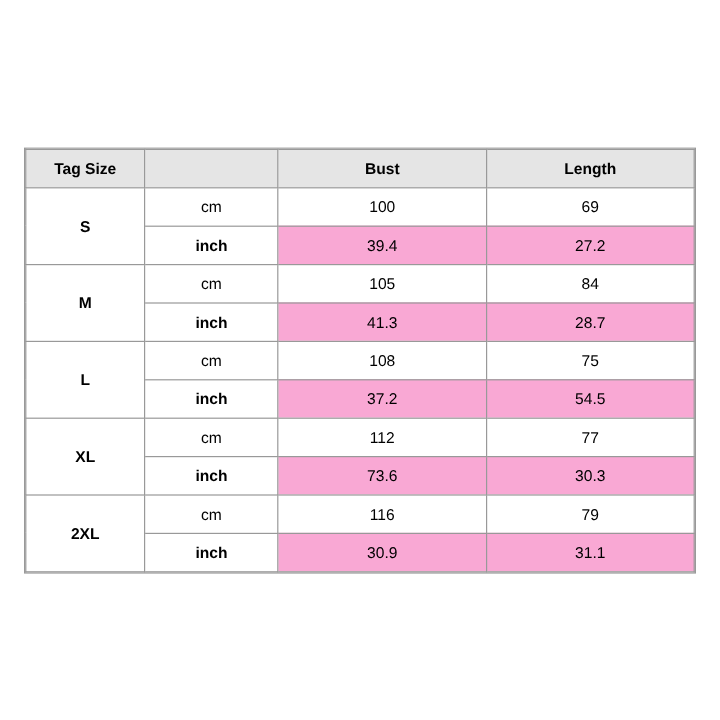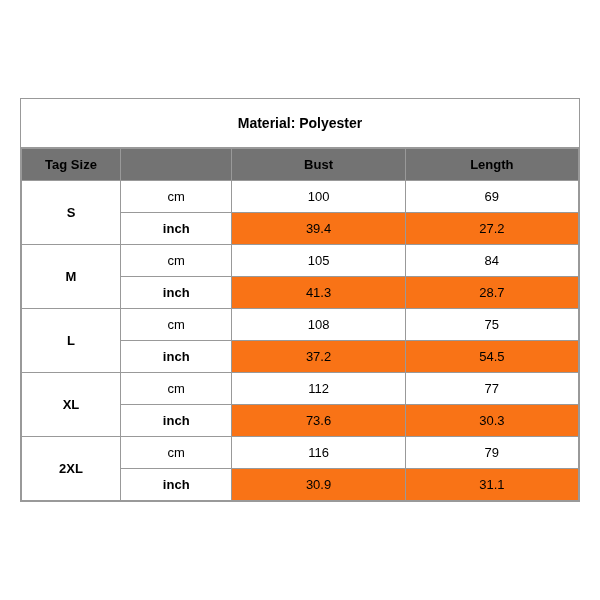--- a/index.html
+++ b/index.html
@@ -38,51 +38,50 @@
     }
 
     th, td {
       border: 1px solid #999;
       text-align: center;
       padding: 8px 4px;
     }
 
     .header-row th {
       font-weight: bold;
-      background: #737373;
+      background: #e5e5e5;
     }
 
     .tag-size-cell {
       font-weight: bold;
       width: 80px;
       vertical-align: middle;
     }
 
     .unit-cell {
       width: 90px;
       margin-left: 24px;
     }
 
     .unit-cell.inch {
       font-weight: bold;
     }
 
     .shaded {
-      background-color: #f97316;
+      background-color: #f9a8d4;
     }
 
     .value-cell {
       width: 140px;
     }
   </style>
 </head>
 <body>
 
 <div class="container">
-  <div class="title-row">Material: Polyester</div>
   <table>
     <thead>
       <tr class="header-row">
         <th>Tag Size</th>
         <th></th>
         <th>Bust</th>
         <th>Length</th>
       </tr>
     </thead>
     <tbody id="table-body">

